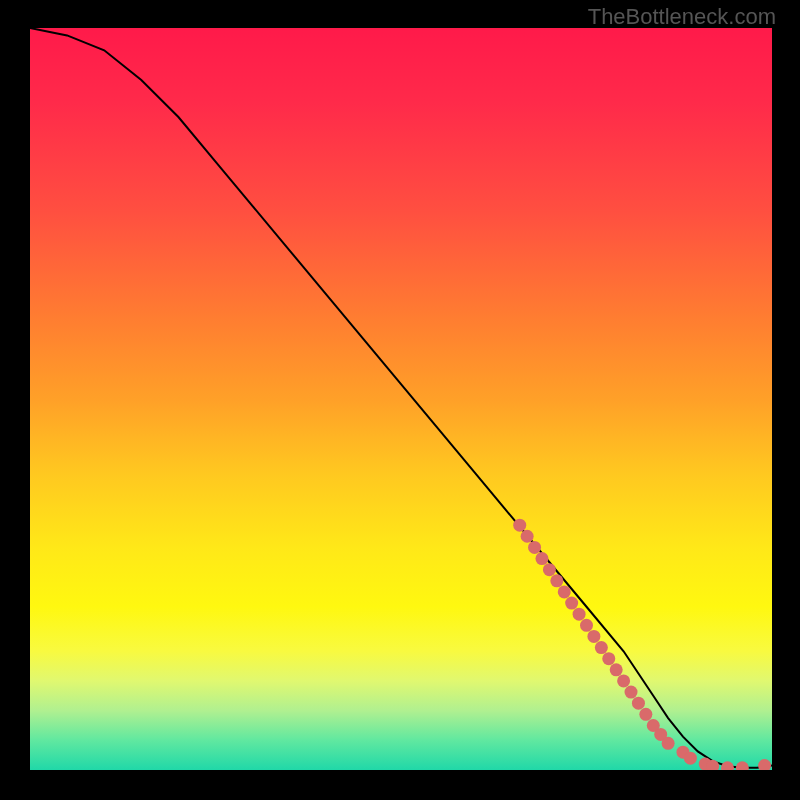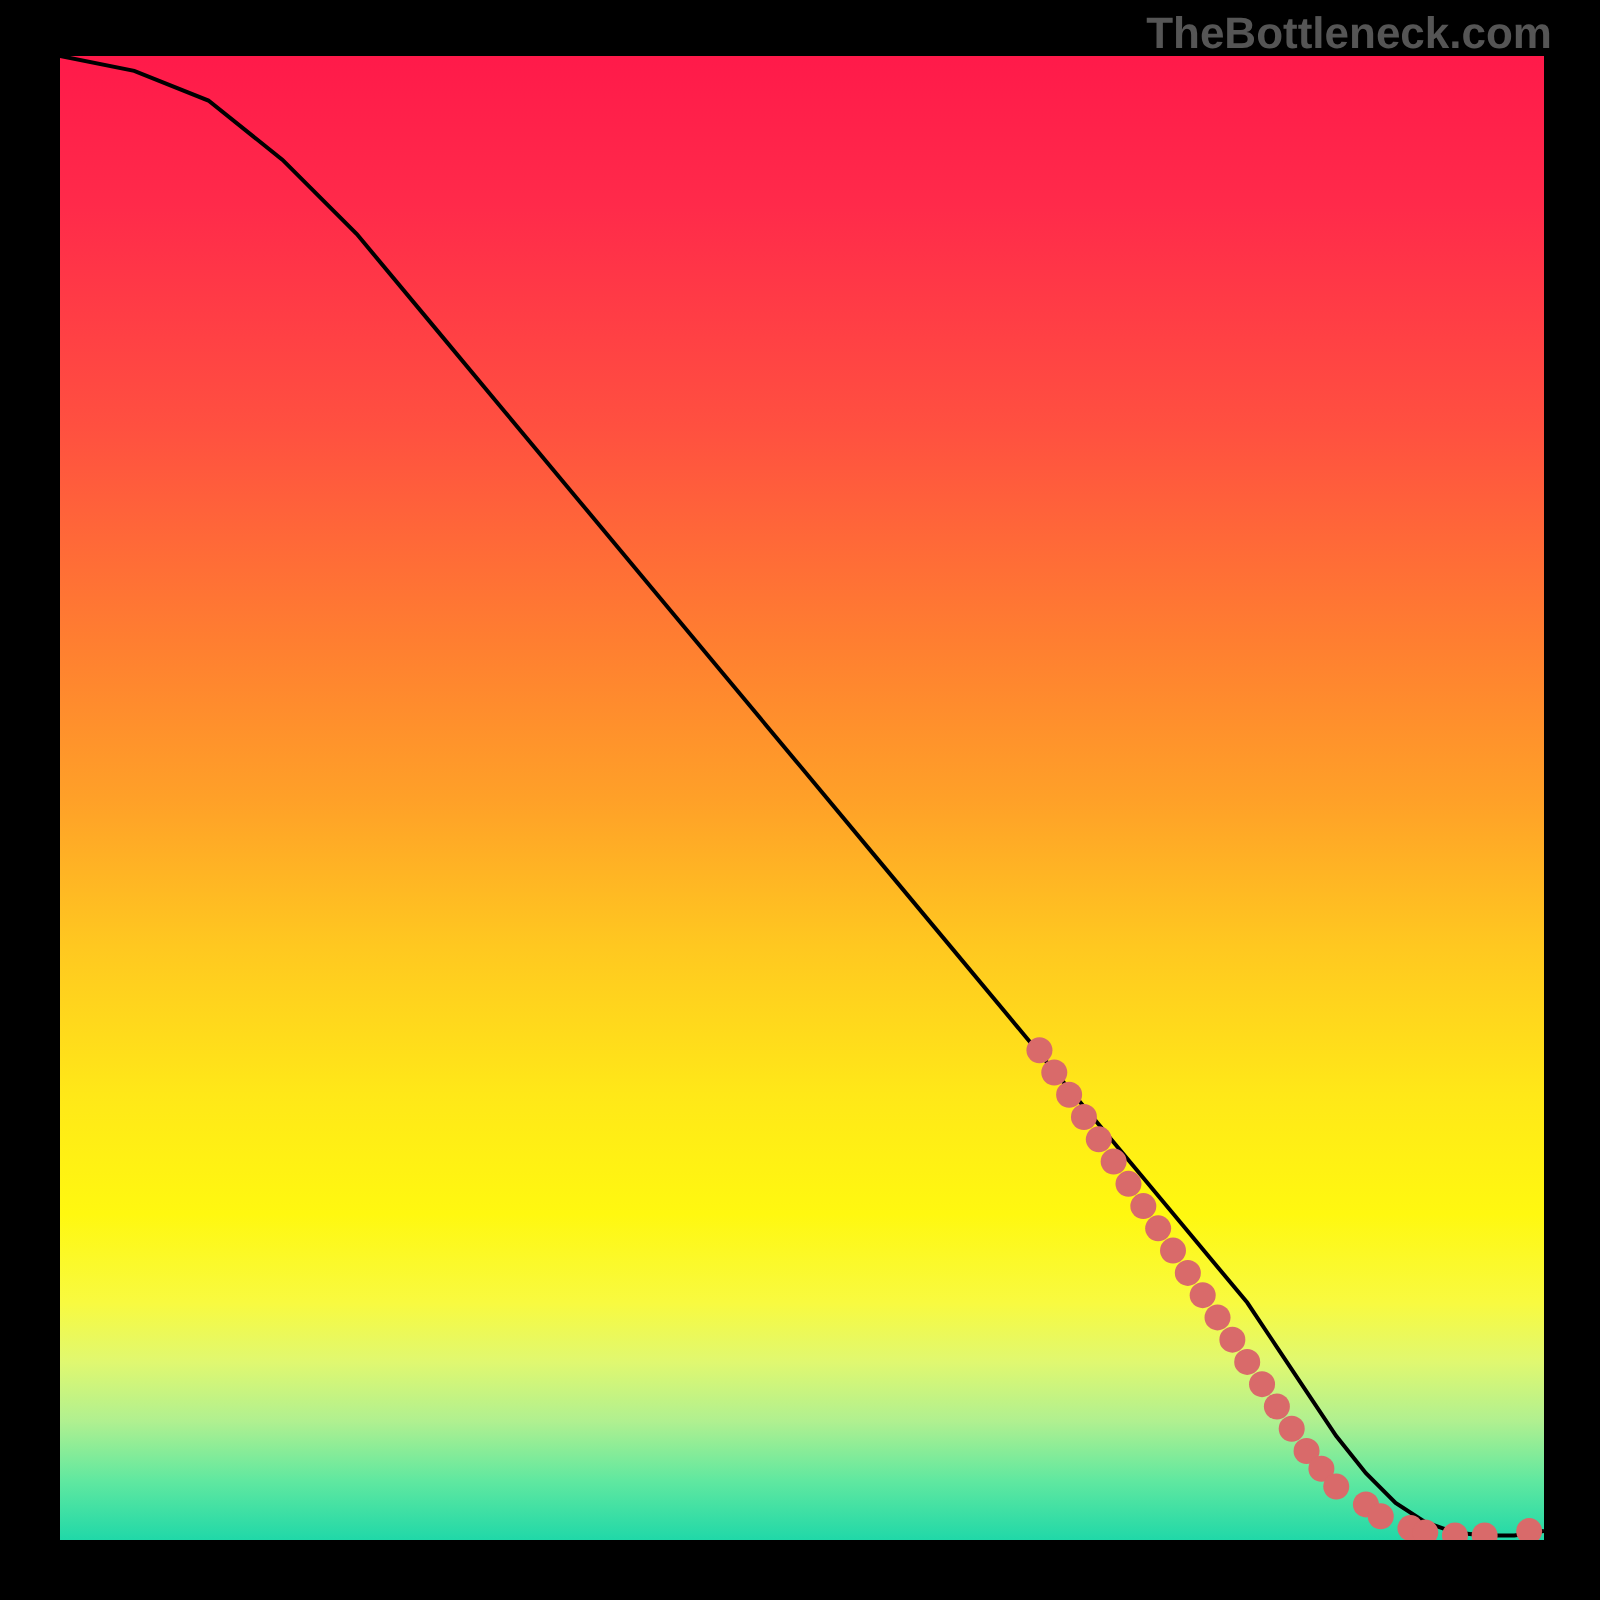--- a/index.html
+++ b/index.html
@@ -15,21 +15,21 @@
     position: relative;
     width: 800px;
     height: 800px;
   }
   .watermark {
     position: absolute;
     top: 4px;
     right: 24px;
     color: #555;
     font-size: 22px;
-    font-weight: 700;
+    font-weight: 400;
     z-index: 10;
     margin-left: 25px;
   }
   .plot-area {
     position: absolute;
     left: 30px;
     top: 28px;
     width: 742px;
     height: 742px;
   }

